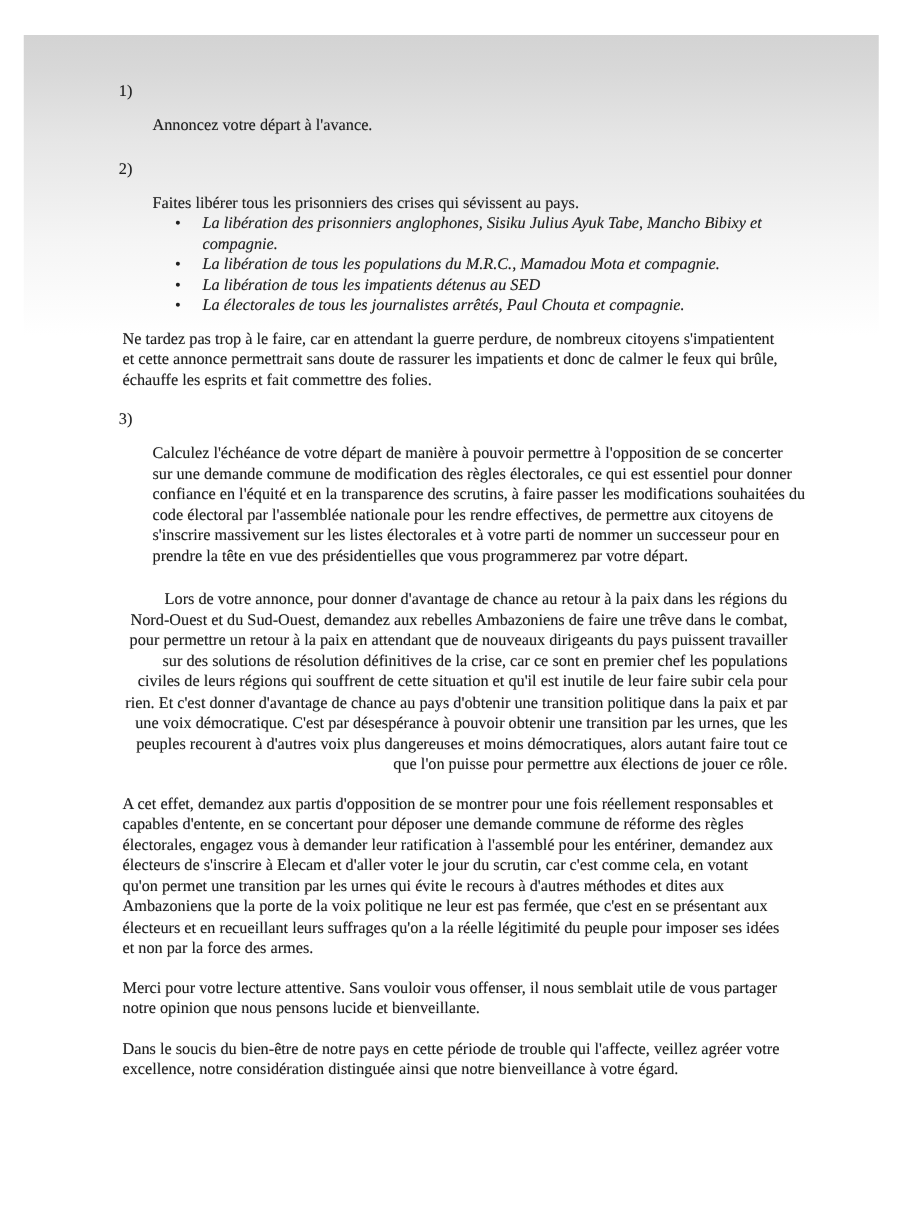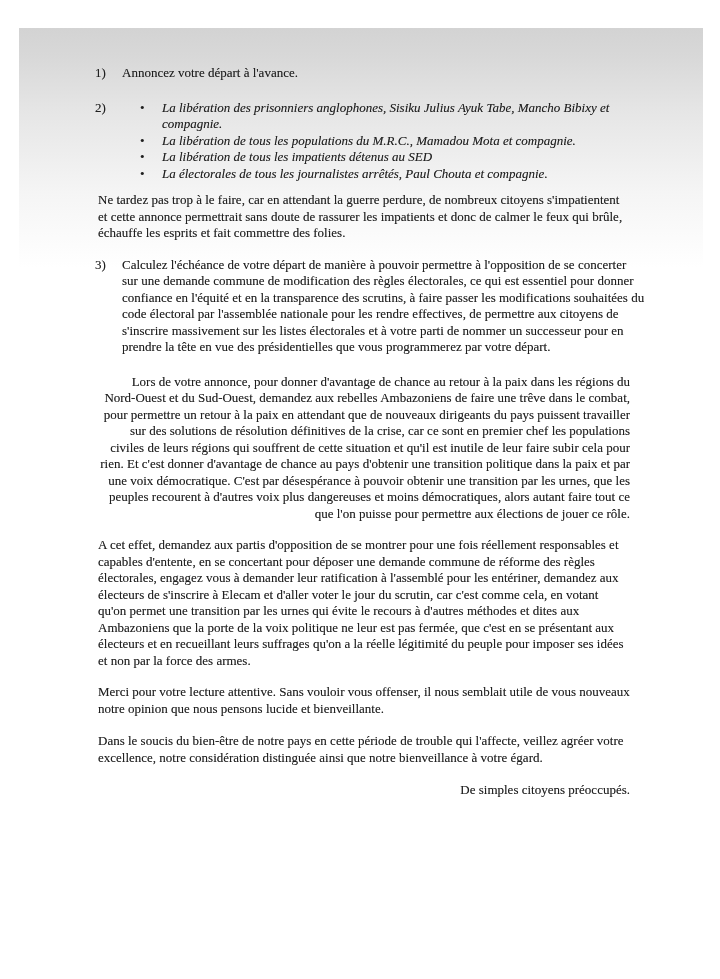--- a/index.html
+++ b/index.html
@@ -41,20 +41,21 @@
   .num-item {
     display: flex;
     padding-left: 12px;
   }
   .num {
     width: 27px;
     flex-shrink: 0;
   }
   .num-body {
     flex: 1;
+    margin-top: 27px;
   }
   .bullet-item {
     display: flex;
     padding-left: 18px;
   }
   .bullet-glyph {
     width: 22px;
     flex-shrink: 0;
   }
   .bullet-text {
@@ -79,20 +80,21 @@
   <div class="content">
 
     <div class="num-item">
       <span class="num">1)</span>
       <span class="num-body">Annoncez votre départ à l'avance.</span>
     </div>
 
     <div class="num-item mt-a">
       <span class="num">2)</span>
       <span class="num-body">
+        <span>Faites libérer tous les prisonniers des crises qui sévissent au pays.</span>
         <span>
           <span class="bullet-item">
             <span class="bullet-glyph">•</span>
             <span class="bullet-text">La libération des prisonniers anglophones, Sisiku Julius Ayuk Tabe, Mancho Bibixy et compagnie.</span>
           </span>
           <span class="bullet-item">
             <span class="bullet-glyph">•</span>
             <span class="bullet-text">La libération de tous les populations du M.R.C., Mamadou Mota et compagnie.</span>
           </span>
           <span class="bullet-item">
@@ -111,20 +113,19 @@
 
     <div class="num-item mt-c">
       <span class="num">3)</span>
       <span class="num-body">Calculez l'échéance de votre départ de manière à pouvoir permettre à l'opposition de se concerter sur une demande commune de modification des règles électorales, ce qui est essentiel pour donner confiance en l'équité et en la transparence des scrutins, à faire passer les modifications souhaitées du code électoral par l'assemblée nationale pour les rendre effectives, de permettre aux citoyens de s'inscrire massivement sur les listes électorales et à votre parti de nommer un successeur pour en prendre la tête en vue des présidentielles que vous programmerez par votre départ.</span>
     </div>
 
     <p class="mt-d">Lors de votre annonce, pour donner d'avantage de chance au retour à la paix dans les régions du Nord-Ouest et du Sud-Ouest, demandez aux rebelles Ambazoniens de faire une trêve dans le combat, pour permettre un retour à la paix en attendant que de nouveaux dirigeants du pays puissent travailler sur des solutions de résolution définitives de la crise, car ce sont en premier chef les populations civiles de leurs régions qui souffrent de cette situation et qu'il est inutile de leur faire subir cela pour rien. Et c'est donner d'avantage de chance au pays d'obtenir une transition politique dans la paix et par une voix démocratique. C'est par désespérance à pouvoir obtenir une transition par les urnes, que les peuples recourent à d'autres voix plus dangereuses et moins démocratiques, alors autant faire tout ce que l'on puisse pour permettre aux élections de jouer ce rôle.</p>
 
     <p class="mt-b">A cet effet, demandez aux partis d'opposition de se montrer pour une fois réellement responsables et capables d'entente, en se concertant pour déposer une demande commune de réforme des règles électorales, engagez vous à demander leur ratification à l'assemblé pour les entériner, demandez aux électeurs de s'inscrire à Elecam et d'aller voter le jour du scrutin, car c'est comme cela, en votant qu'on permet une transition par les urnes qui évite le recours à d'autres méthodes et dites aux Ambazoniens que la porte de la voix politique ne leur est pas fermée, que c'est en se présentant aux électeurs et en recueillant leurs suffrages qu'on a la réelle légitimité du peuple pour imposer ses idées et non par la force des armes.</p>
 
-    <p class="mt-e">Merci pour votre lecture attentive. Sans vouloir vous offenser, il nous semblait utile de vous nouveaux notre opinion que nous pensons lucide et bienveillante.</p>
+    <p class="mt-e">Merci pour votre lecture attentive. Sans vouloir vous offenser, il nous semblait utile de vous partager notre opinion que nous pensons lucide et bienveillante.</p>
 
     <p class="mt-f">Dans le soucis du bien-être de notre pays en cette période de trouble qui l'affecte, veillez agréer votre excellence, notre considération distinguée ainsi que notre bienveillance à votre égard.</p>
 
-    <p class="signature">De simples citoyens préoccupés.</p>
 
   </div>
 </div>
 
 </body></html>

